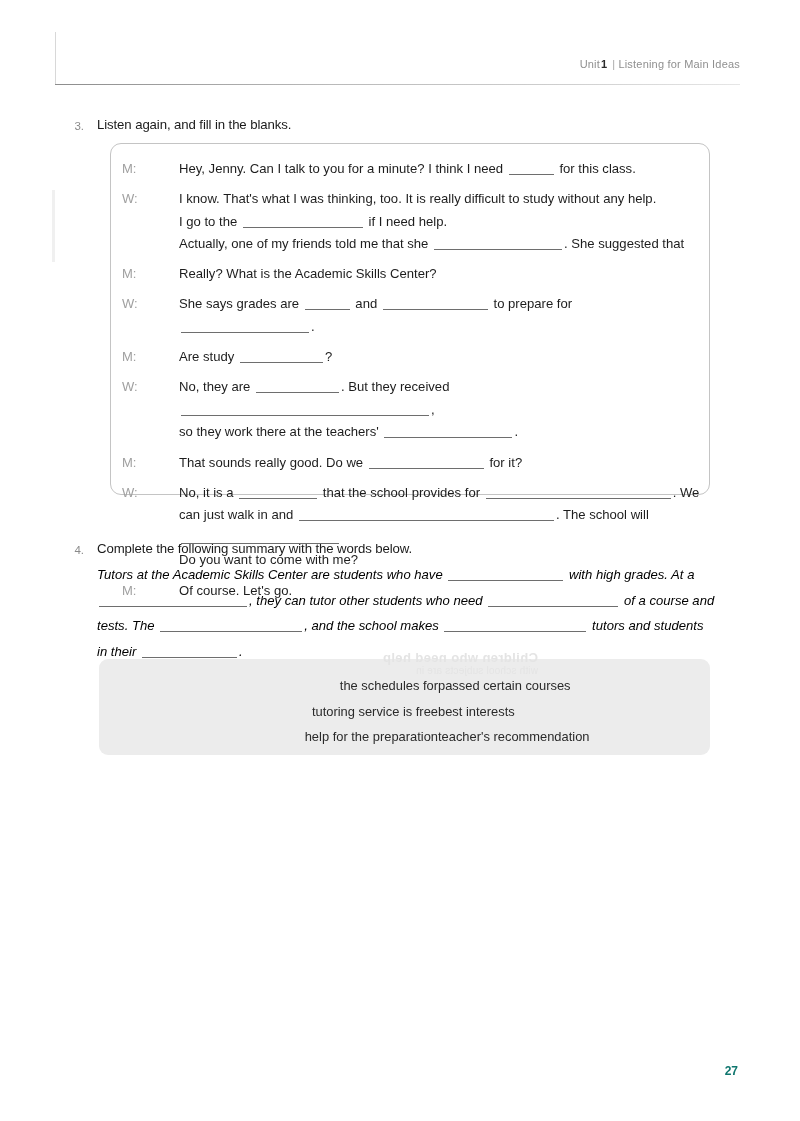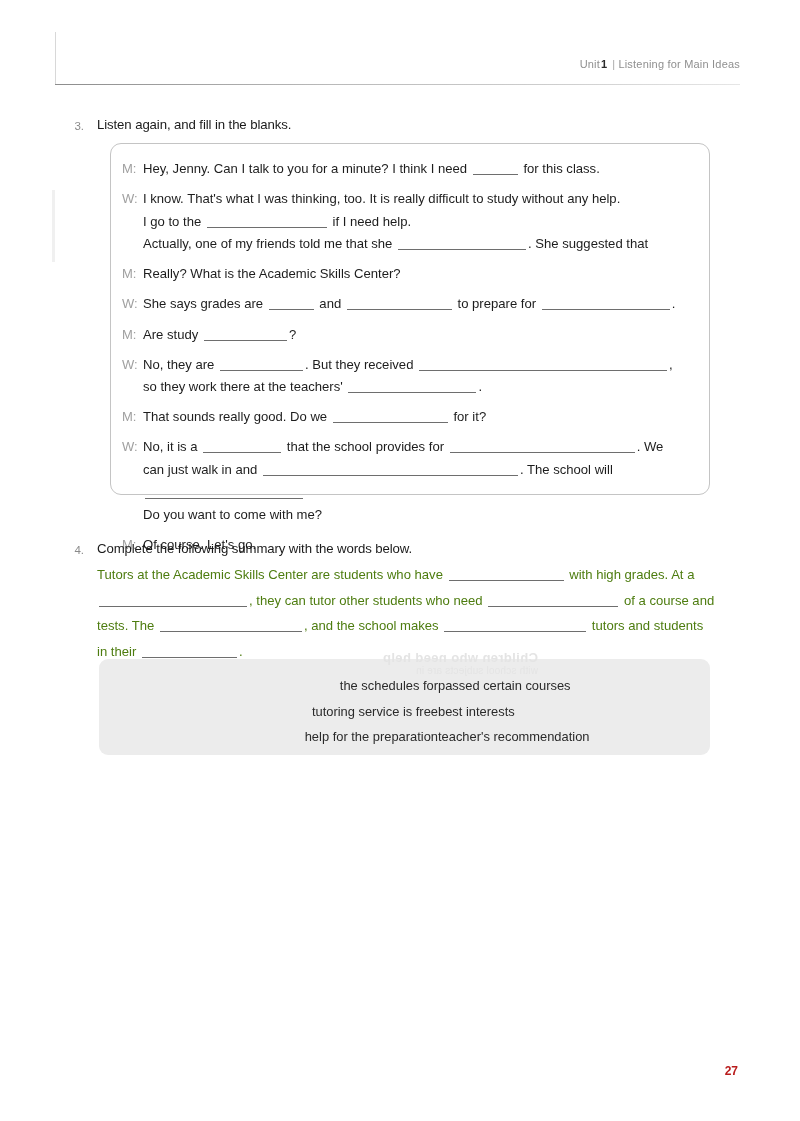--- a/index.html
+++ b/index.html
@@ -104,38 +104,40 @@
     margin-bottom: 7.5px;
   }
   .spk {
     flex: 0 0 auto;
     width: 21px;
     color: #a0a0a0;
     font-size: 13px;
   }
   .turn-text {
     flex: 1 1 auto;
+    margin-left: 36px;
   }
   .blank {
     display: inline-block;
     border-bottom: 1px solid #6e6e6e;
     height: 13px;
     margin: 0 2px -2px 2px;
     vertical-align: baseline;
   }
 
   
   .summary {
     position: absolute;
     left: 97px;
     top: 562px;
     width: 618px;
     font-size: 13.1px;
     line-height: 25.5px;
-    color: #4d7c0f;
+    color: #000000;
+    font-style: italic;
   }
 
   
   .wordbank {
     position: absolute;
     left: 99px;
     top: 659px;
     width: 611px;
     height: 96px;
     background: #ececec;
@@ -185,21 +187,21 @@
   .smudge.s1 { left: 52px; top: 190px; width: 3px; height: 72px; }
   .smudge.s2 { left: 632px; top: 448px; width: 3px; height: 6px; border-radius: 50%; background:#e8e8e8;}
 
   
   .page-number {
     position: absolute;
     right: 62px;
     top: 1064px;
     font-size: 12px;
     font-weight: bold;
-    color: #b91c1c;
+    color: #0f766e;
   }
 </style>
 </head>
 <body>
 
 <div class="page">
 
   <div class="header-tick"></div>
   <div class="header-rule"></div>
 

